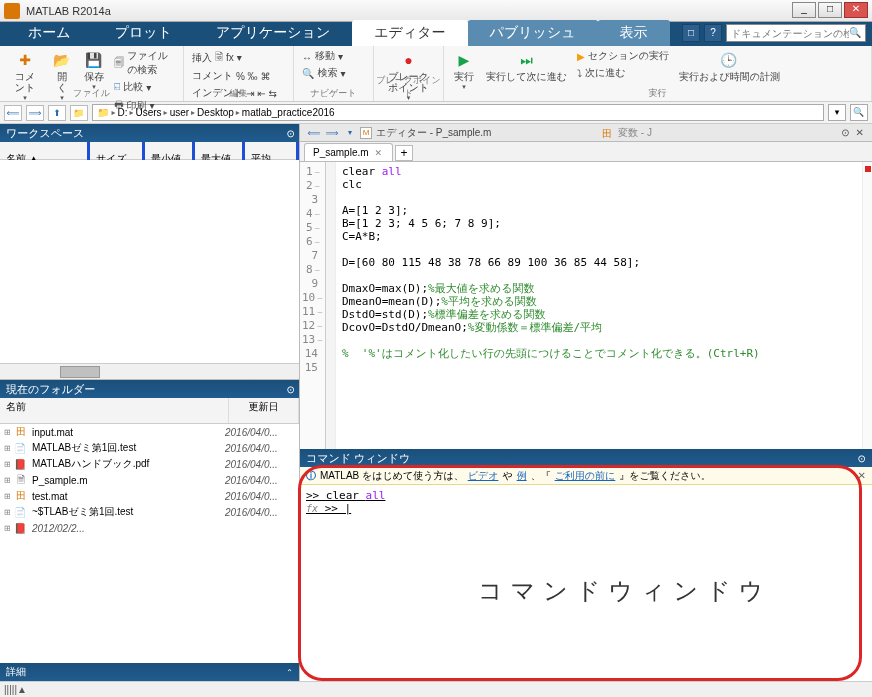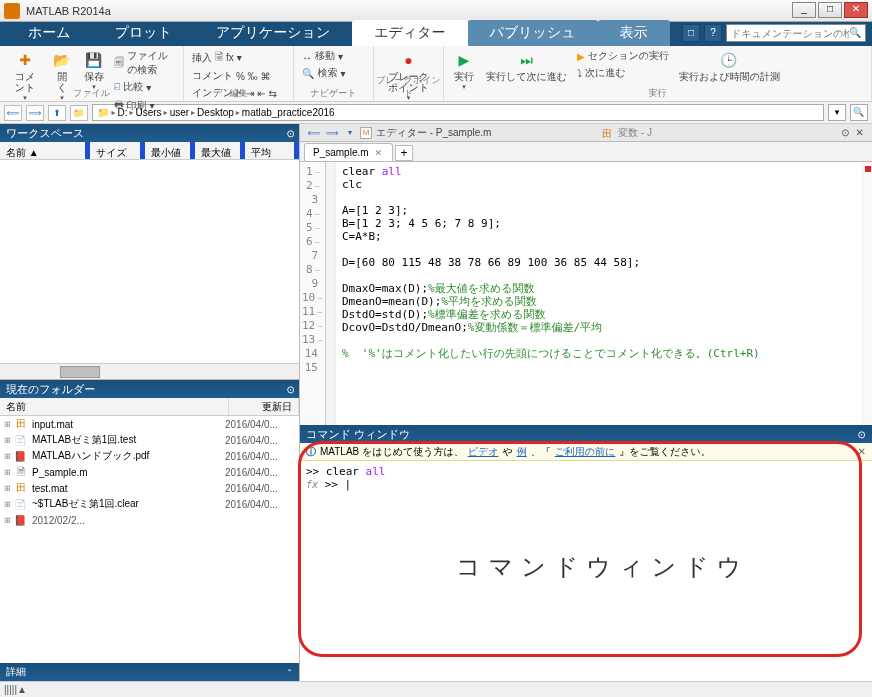--- a/index.html
+++ b/index.html
@@ -51,36 +51,36 @@
   .leftcol { width: 300px; display:flex; flex-direction:column; border-right:1px solid #bbb; }
   .rightcol { flex:1; display:flex; flex-direction:column; }
   
   
   .panelhdr { height: 18px; background: linear-gradient(#1a4f7a,#205c8f); color:#fff; font-size:11px; display:flex; align-items:center; padding:0 6px; position:relative; }
   .panelhdr .pclose { position:absolute; right:4px; font-size:10px; cursor:pointer; }
   
   
   .workspace { height: 256px; border-bottom:1px solid #bbb; display:flex; flex-direction:column; position:relative; }
   .ws-cols { display:flex; background:#f4f4f4; border-bottom:1px solid #ccc; height:18px; font-size:10px; }
-  .ws-col { padding:4px 6px; border-right:5px solid #1d4ed8; }
+  .ws-col { padding:10px 6px; border-right:3px solid #1d4ed8; }
   .ws-body { flex:1; background:#fff; overflow:auto; position:relative; }
   .ws-scroll { position:absolute; bottom:0; left:0; right:0; height:16px; background:#f0f0f0; border-top:1px solid #ccc; }
   .ws-thumb { width:40px; height:12px; background:#c0c0c0; margin:2px 0 0 60px; border:1px solid #999; }
   
   
   .curfolder { flex:1; display:flex; flex-direction:column; }
-  .cf-cols { display:flex; background:#f4f4f4; border-bottom:1px solid #ccc; height:18px; font-size:10px; }
+  .cf-cols { display:flex; background:#f4f4f4; border-bottom:1px solid #ccc; height:26px; font-size:10px; }
   .cf-col { padding:2px 6px; border-right:1px solid #ddd; }
-  .cf-col:first-child{ flex:1 } .cf-col:last-child{ width:70px; text-align:right; }
+  .cf-col:first-child{ flex:1 } .cf-col:last-child{ width:70px; text-align:center; }
   .cf-body { flex:1; background:#fff; overflow:auto; }
   .cf-row { display:flex; padding:1px 4px; font-size:10px; align-items:center; }
   .cf-row .ficon { width:14px; height:14px; margin-right:4px; display:inline-flex; align-items:center; justify-content:center; font-size:10px; }
   .cf-row .fexp { width:10px; color:#888; font-size:8px; }
   .cf-row .fname { flex:1; }
-  .cf-row .fdate { width:70px; color:#555; }
+  .cf-row .fdate { width:70px; color:#555;font-style:italic; }
   
   
   .details { height:18px; background: linear-gradient(#1a4f7a,#205c8f); color:#fff; font-size:10px; display:flex; align-items:center; padding:0 6px; position:relative; }
   .details .dup { position:absolute; right:6px; font-size:8px; }
   
   
   .editor-wrap { flex:1; display:flex; flex-direction:column; }
   .editor-tabs-bar { height:18px; background:#e8e8e8; border-bottom:1px solid #bbb; display:flex; align-items:center; padding:0 0 0 60px; position:relative; }
   .nav-arrow{ position:absolute; width:16px; height:14px; color:#2b6cb0; font-size:9px; text-align:center; line-height:14px; cursor:pointer;}
   .nav-arrow.l{left:6px;} .nav-arrow.r{left:24px;} .nav-arrow.d{left:42px;font-size:8px;}
@@ -105,21 +105,21 @@
   .vars-pane .vttl{ font-size:10px; color:#888; }
   
   
   .cmd-wrap { display:flex; flex-direction:column; }
   .cmd-hdr { height:18px; background: linear-gradient(#1a4f7a,#205c8f); color:#fff; font-size:11px; display:flex; align-items:center; padding:0 6px; position:relative;}
   .cmd-hdr .pclose{position:absolute; right:6px; font-size:10px;}
   .cmd-info { height:18px; background:#fffbea; border-bottom:1px solid #e6d98c; font-size:10px; display:flex; align-items:center; padding:0 6px; gap:4px; position:relative;}
   .cmd-info a{ color:#1565c0; text-decoration:underline; cursor:pointer;text-align:center;}
   .cmd-info .cicon{ color:#1565c0; font-weight:bold; }
   .cmd-info .cclose{ position:absolute; right:6px; color:#666; cursor:pointer;}
-  .cmd-body { height:220px; background:#fff; padding:4px 6px; font-family:Consolas,monospace; font-size:11px; position:relative; }
+  .cmd-body { height:196px; background:#fff; padding:4px 6px; font-family:Consolas,monospace; font-size:11px; position:relative;text-decoration:underline; }
   .cmd-body .line{ line-height:13px; }
   .cmd-body .kw{ color:#a020f0; }
   .cmd-body .fx{ color:#888; font-style:italic; font-size:10px; }
   
   
   .red-oval { position:absolute; border:3px solid #dc2626; border-radius:24px; pointer-events:none; }
   .big-label { position:absolute; font-family:serif; font-size:24px; color:#333; letter-spacing:8px; pointer-events:none;}
   
   
   .statusbar { height:16px; background:#f0f0f0; border-top:1px solid #ccc; display:flex; align-items:center; padding:0 4px; font-size:10px; color:#555; position:absolute; bottom:0; left:0; right:0;}
@@ -332,21 +332,21 @@
           </div>
           <div class="cf-row">
             <span class="fexp">⊞</span>
             <span class="ficon" style="color:#d97706">田</span>
             <span class="fname">test.mat</span>
             <span class="fdate">2016/04/0...</span>
           </div>
           <div class="cf-row">
             <span class="fexp">⊞</span>
             <span class="ficon" style="color:#2b6cb0">📄</span>
-            <span class="fname">~$TLABゼミ第1回.clear</span>
+            <span class="fname">~$TLABゼミ第1回.test</span>
             <span class="fdate">2016/04/0...</span>
           </div>
           <div class="cf-row">
             <span class="fexp">⊞</span>
             <span class="ficon" style="color:#dc2626">📕</span>
             <span class="fdate">2012/02/2...</span>
           </div>
         </div>
     </div>
 
@@ -421,21 +421,21 @@
         <a>例</a>
         <span>、『</span>
         <a>ご利用の前に</a>
         <span>』をご覧ください。</span>
         <span class="cclose">✕</span>
       </div>
       <div class="cmd-body">
         <div class="line">&gt;&gt; clear <span class="kw">all</span></div>
         <div class="line"><span class="fx">fx</span> &gt;&gt; |</div>
         <div class="red-oval" style="left:-2px; top:-20px; width:564px; height:216px;"></div>
-        <div class="big-label" style="left:156px; top:90px;text-align:center;">コマンドウィンドウ</div>
+        <div class="big-label" style="left:178px; top:90px;text-align:center;">コマンドウィンドウ</div>
       </div>
     </div>
   </div>
 </div>
 
 <div class="statusbar">
   <span class="sbox">|||||▲</span>
 </div>
 
 </body></html>

